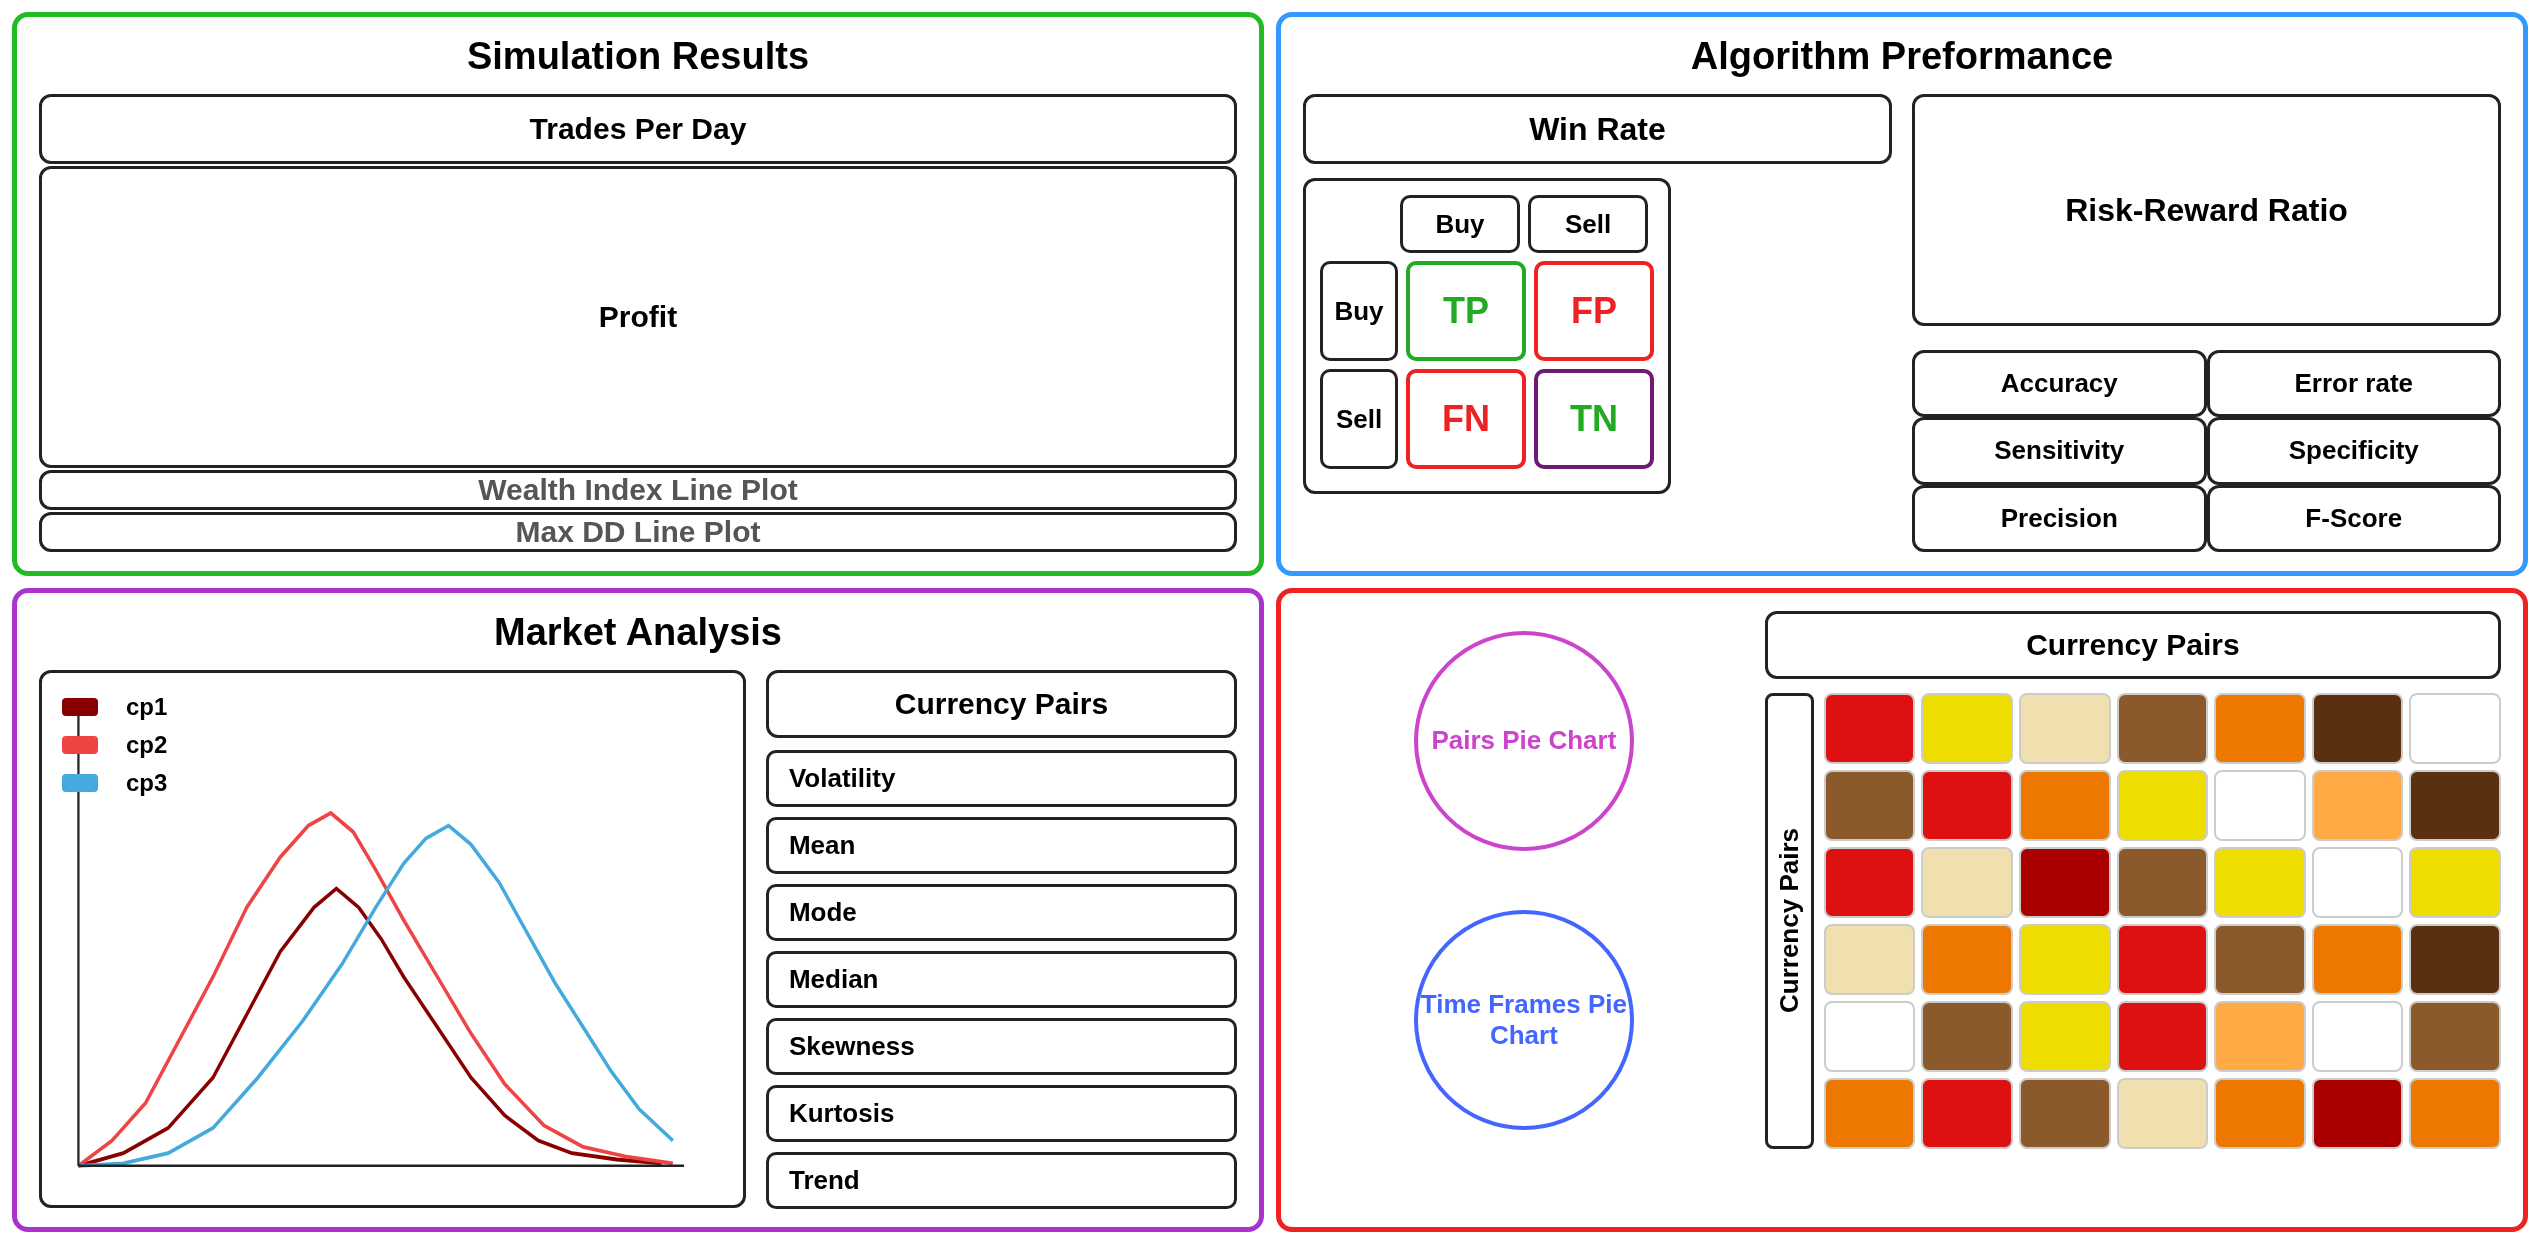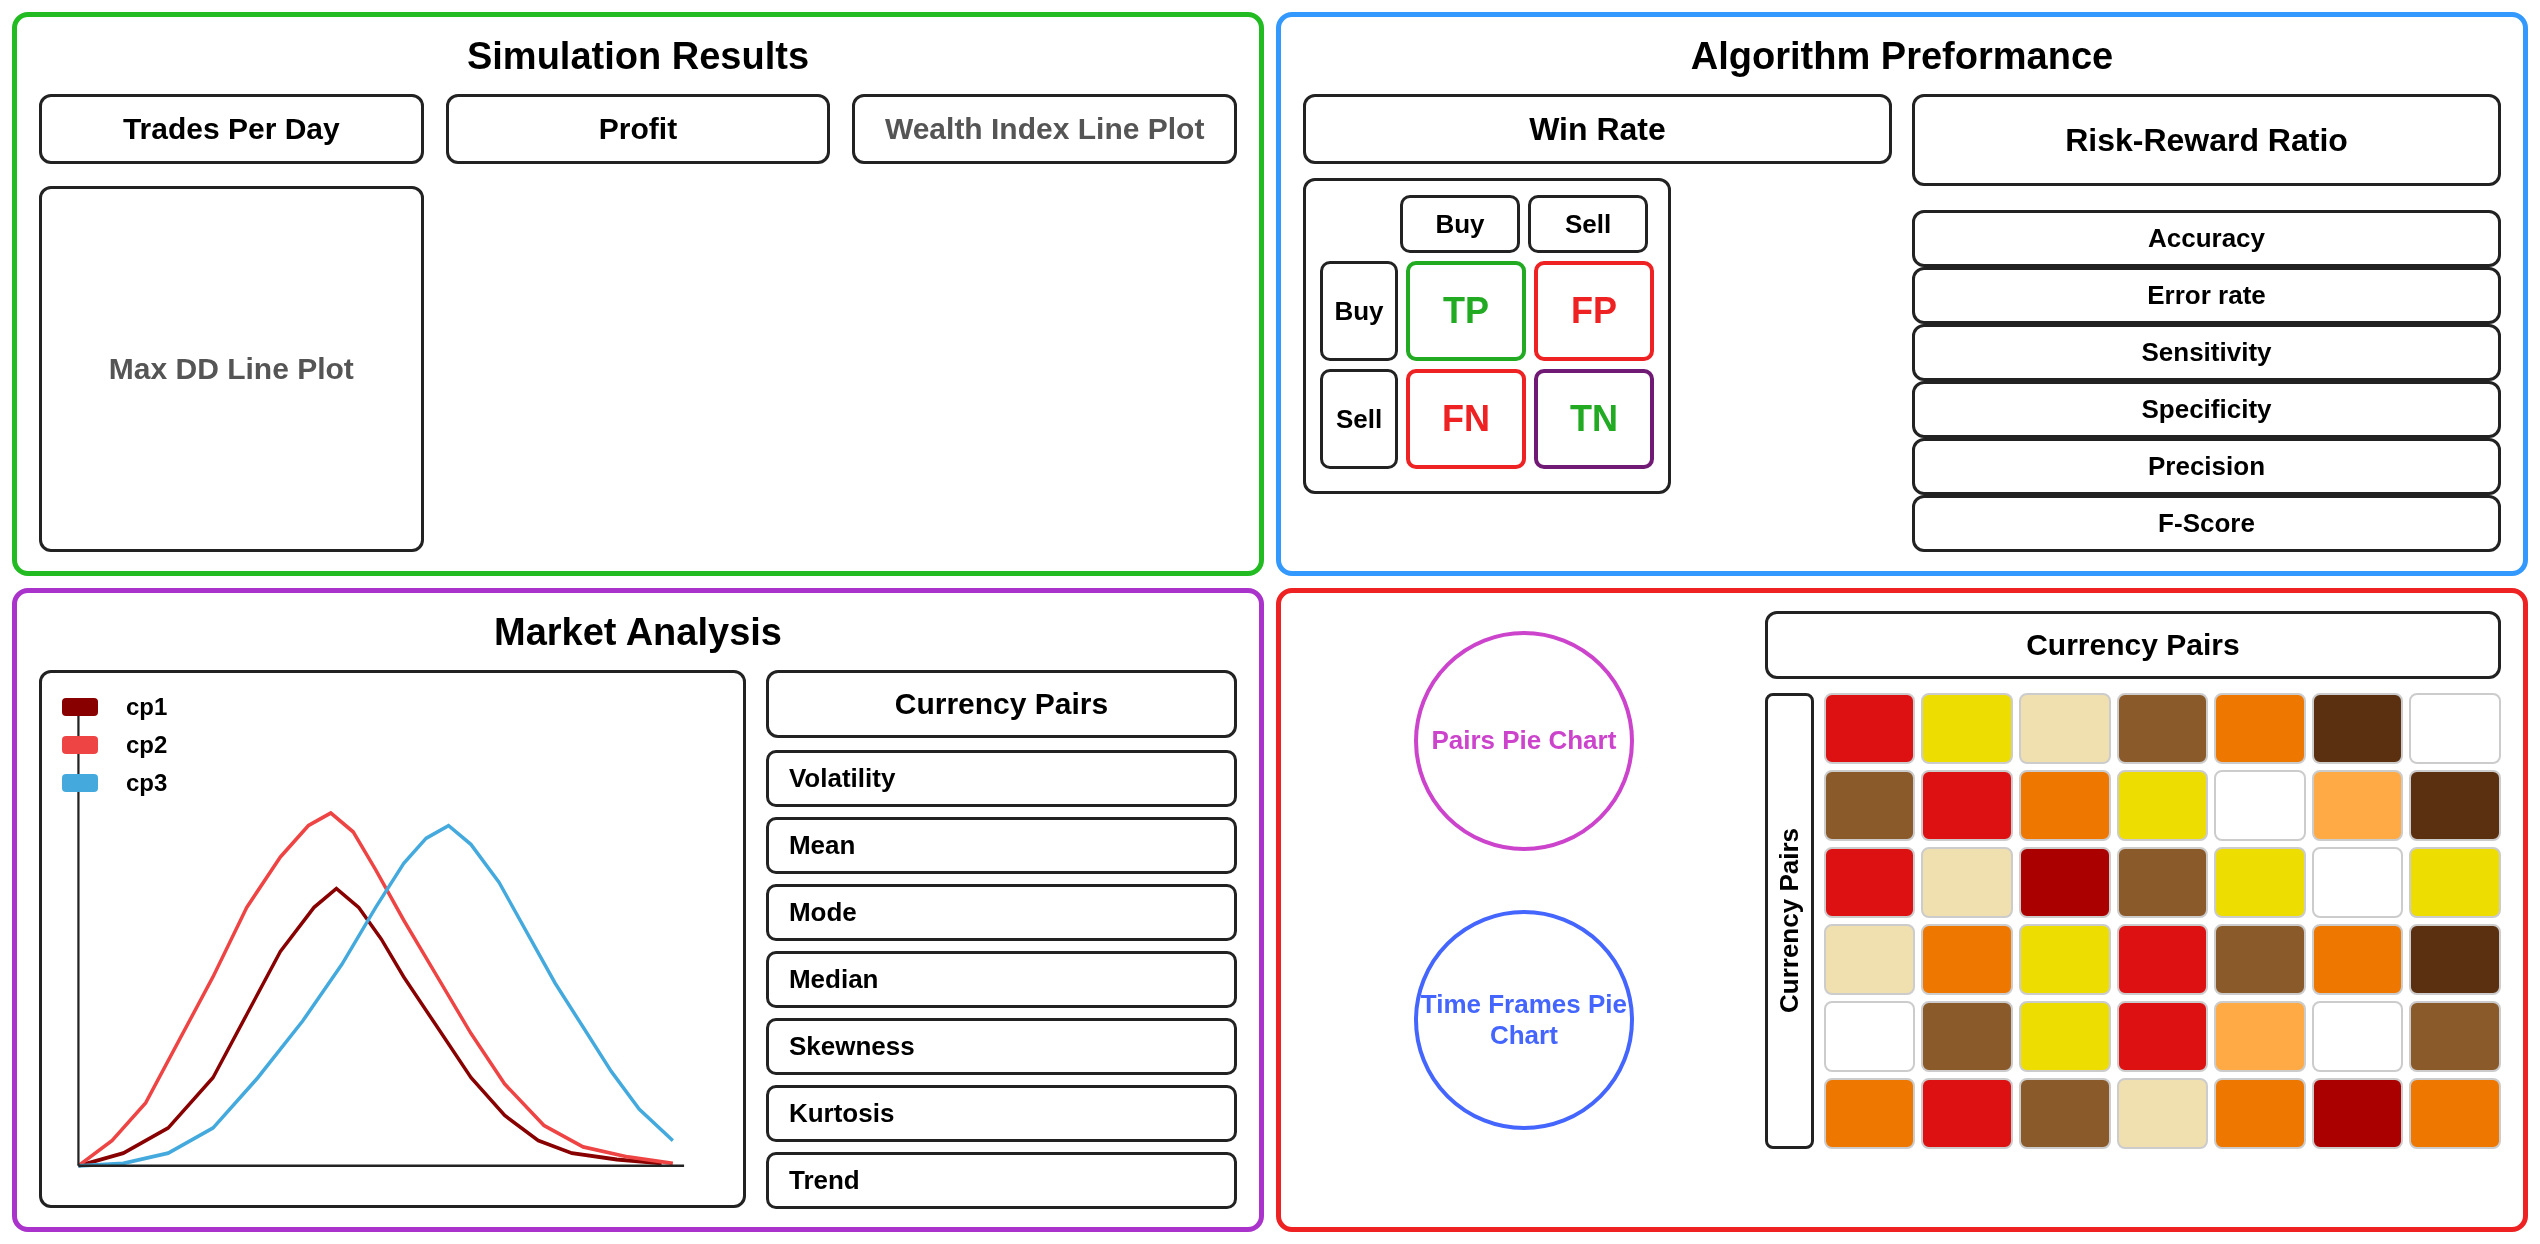--- a/index.html
+++ b/index.html
@@ -31,23 +31,23 @@
 
     
     .panel-sim { border: 5px solid #22bb22; }
     .panel-algo { border: 5px solid #3399ff; }
     .panel-market { border: 5px solid #aa33cc; }
     .panel-portfolio { border: 5px solid #ee2222; }
 
     
     .sim-grid {
       display: grid;
-      grid-template-columns: 1fr 1fr 1fr;
+      grid-template-columns: 1fr;
       grid-template-rows: auto 1fr;
-      gap: 22px;
+      gap: 2px;
       height: calc(100% - 60px);
     }
 
     .sim-metric-box {
       border: 3px solid #222;
       border-radius: 12px;
       display: flex;
       align-items: center;
       justify-content: center;
       font-size: 30px;
@@ -159,21 +159,21 @@
       font-weight: bold;
     }
 
     .cm-cell-tp { border: 4px solid #22aa22; color: #22aa22; align-items: center; }
     .cm-cell-fp { border: 4px solid #ee2222; color: #ee2222; }
     .cm-cell-fn { border: 4px solid #ee2222; color: #ee2222; }
     .cm-cell-tn { border: 4px solid #701a75; color: #22aa22; }
 
     .perf-metrics-grid {
       display: grid;
-      grid-template-columns: 1fr;
+      grid-template-columns: 1fr 1fr;
       gap: 0;
       flex: 1;
     }
 
     .perf-metric-box {
       border: 3px solid #222;
       border-radius: 12px;
       display: flex;
       align-items: center;
       justify-content: center;

